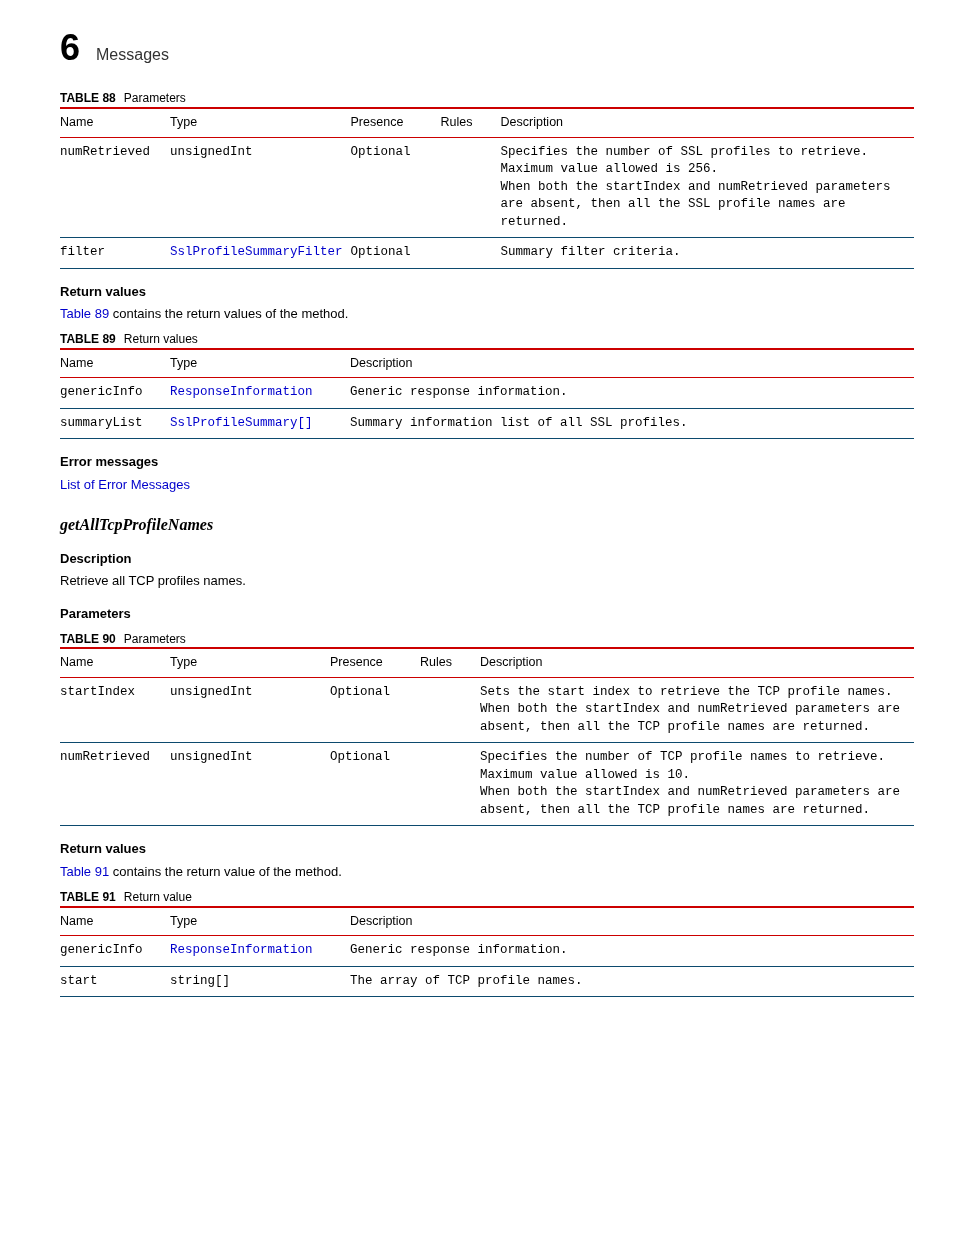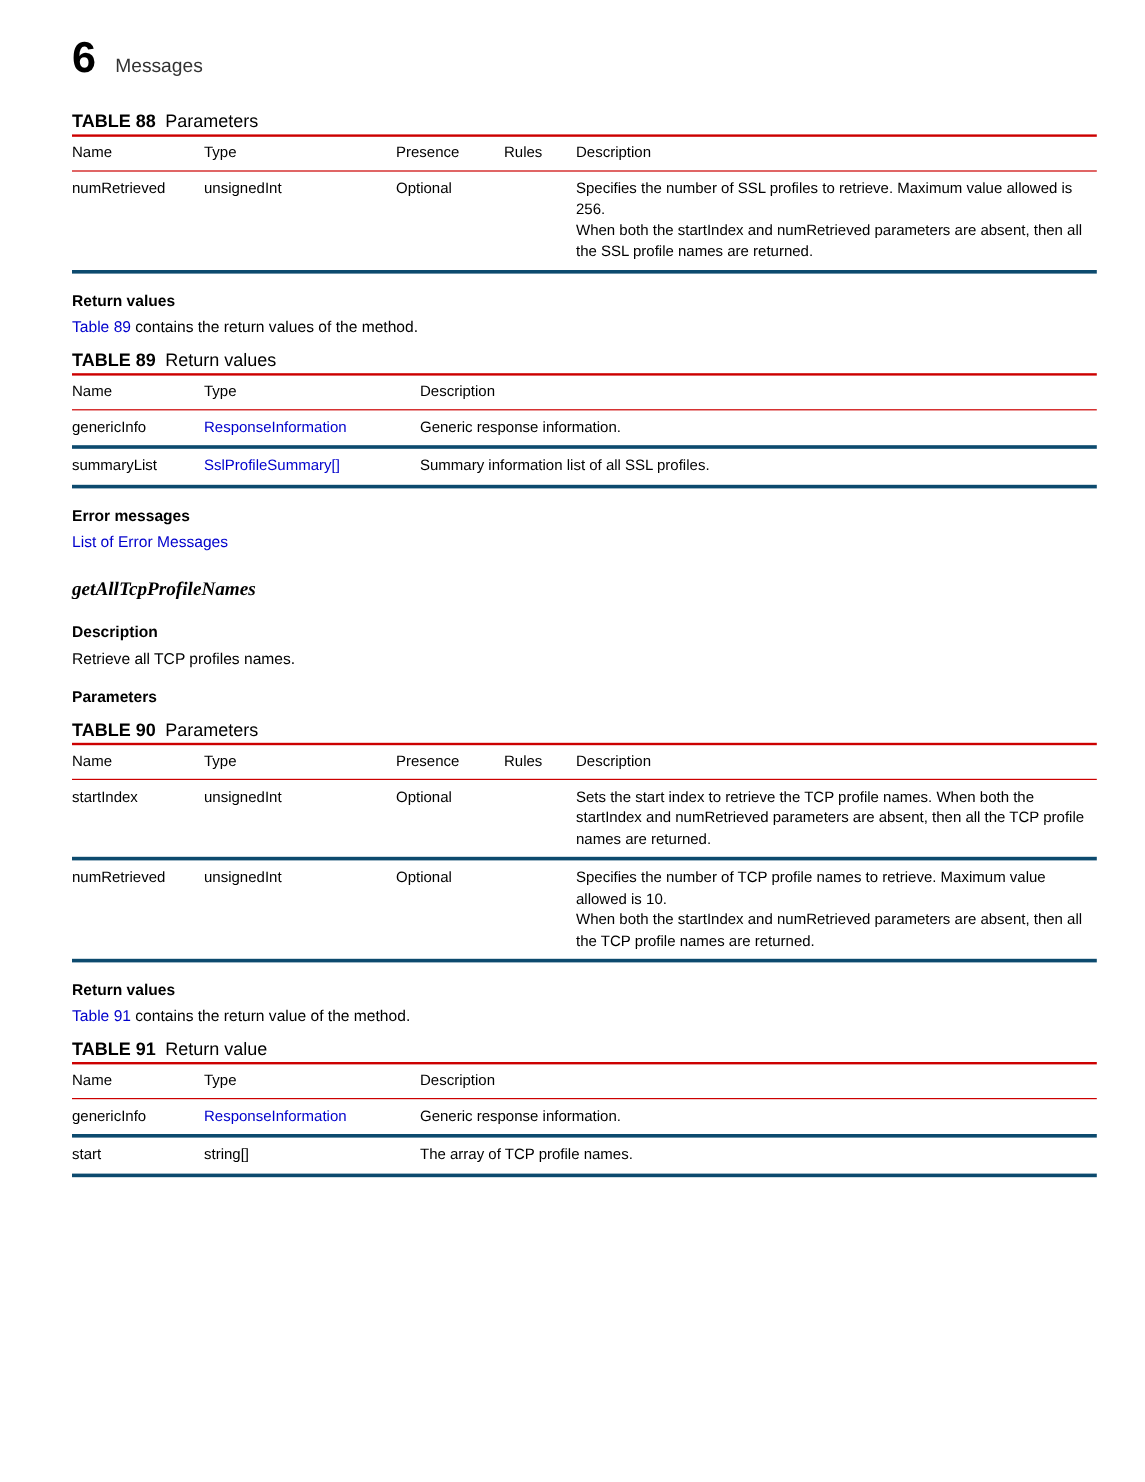--- a/index.html
+++ b/index.html
@@ -52,21 +52,21 @@
       color: #0000CC;
       text-decoration: none;
     }
 
     .table-container {
       margin: 8px 0 14px 0;
       width: 100%;
     }
 
     .table-label {
-      font-size: 15px;
+      font-size: 12px;
       font-weight: bold;
       margin-bottom: 0;
       display: flex;
       align-items: baseline;
       gap: 8px;
       text-align: center;
     }
     .table-label-num {
       color: #000;
     }
@@ -88,21 +88,22 @@
 
     table thead th {
       text-align: left;
       font-weight: normal;
       padding: 5px 8px 5px 0;
       font-size: 12.5px;
       white-space: nowrap;
     }
 
     table tbody tr {
-      border-bottom: 3px solid #0c4a6e;
+      border-bottom: 1px solid #0c4a6e;
+      font-family: Liberation Mono, monospace;
     }
 
     table tbody td {
       padding: 6px 8px 6px 0;
       vertical-align: top;
       font-size: 12.5px;
     }
 
     .col-name { width: 110px; }
     .col-type { width: 160px; }
@@ -142,20 +143,27 @@
       </tr>
     </thead>
     <tbody id="table88-body">
     <tr>
           <td>numRetrieved</td>
           <td>unsignedInt</td>
           <td>Optional</td>
           <td></td>
           <td>Specifies the number of SSL profiles to retrieve. Maximum value allowed is 256.<br>When both the startIndex and numRetrieved parameters are absent, then all the SSL profile names are returned.</td>
         </tr>
+        <tr>
+          <td>filter</td>
+          <td><a class="link" href="#">SslProfileSummaryFilter</a></td>
+          <td>Optional</td>
+          <td></td>
+          <td>Summary filter criteria.</td>
+        </tr>
       </tbody>
   </table>
 </div>
 
 <div class="divider-section">
   <div class="section-heading">Return values</div>
   <p class="body-text">
     <a class="link" href="#">Table 89</a><span> contains the return values of the method.</span>
   </p>
 </div>

